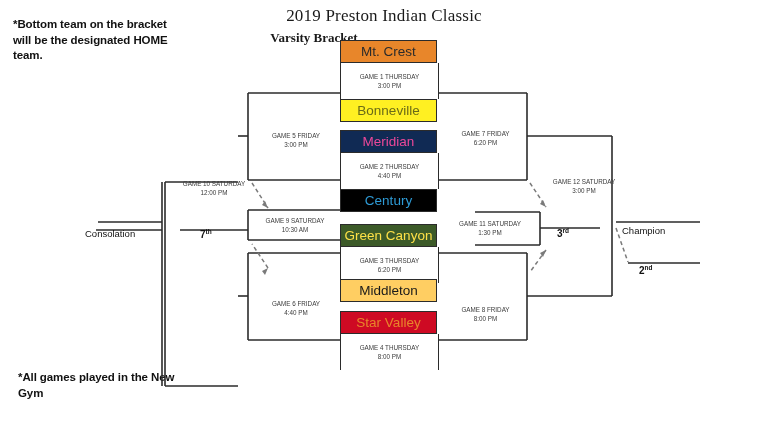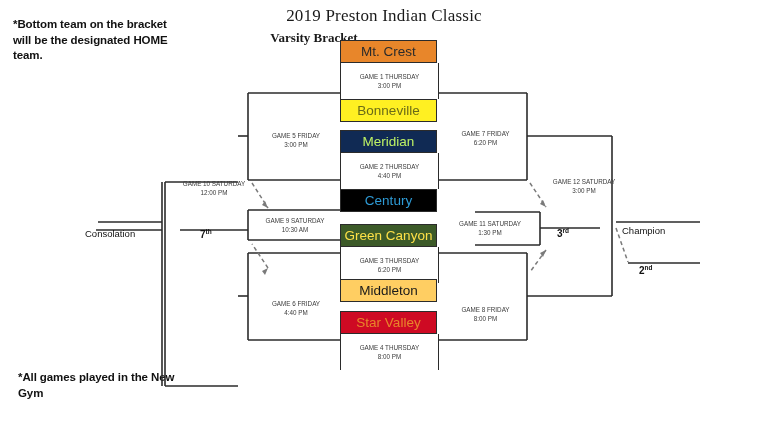--- a/index.html
+++ b/index.html
@@ -155,21 +155,21 @@
     </g>
   </svg>
 
   <div class="team" style="top: 40px; background: rgb(232, 134, 42); color: rgb(43, 43, 43);" id="t0">Mt. Crest</div>
   <div class="matchbox" style="top:63px;">
     <span>GAME 1 THURSDAY</span>
     <span>3:00 PM</span>
   </div>
   <div class="team" style="top: 99px; background: rgb(255, 240, 34); color: rgb(107, 107, 24);" id="t1">Bonneville</div>
 
-  <div class="team" style="top: 130px; background: rgb(16, 42, 84); color: #bef264;" id="t2">Meridian</div>
+  <div class="team" style="top: 130px; background: rgb(16, 42, 84); color: #ec4899;" id="t2">Meridian</div>
   <div class="matchbox" style="top:153px;">
     <span>GAME 2 THURSDAY</span>
     <span>4:40 PM</span>
   </div>
   <div class="team" style="top: 189px; background: rgb(0, 0, 0); color: rgb(46, 155, 214);" id="t3">Century</div>
 
   <div class="team" style="top: 224px; background: rgb(60, 90, 40); color: #fde047;" id="t4">Green Canyon</div>
   <div class="matchbox" style="top:247px;">
     <span>GAME 3 THURSDAY</span>
     <span>6:20 PM</span>

